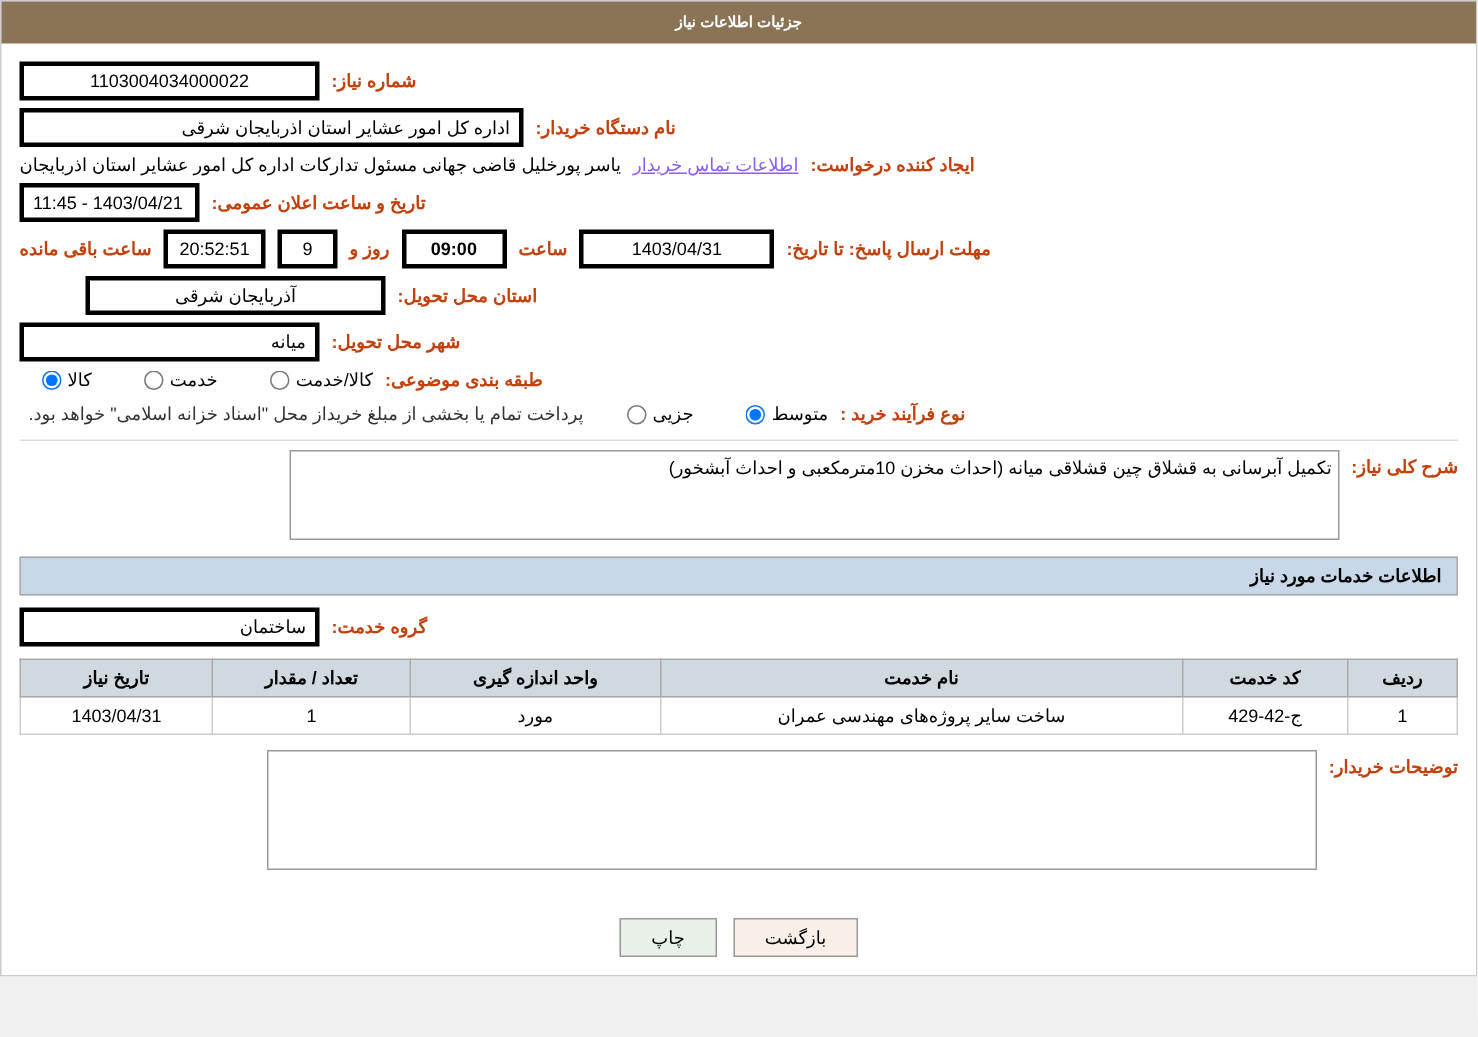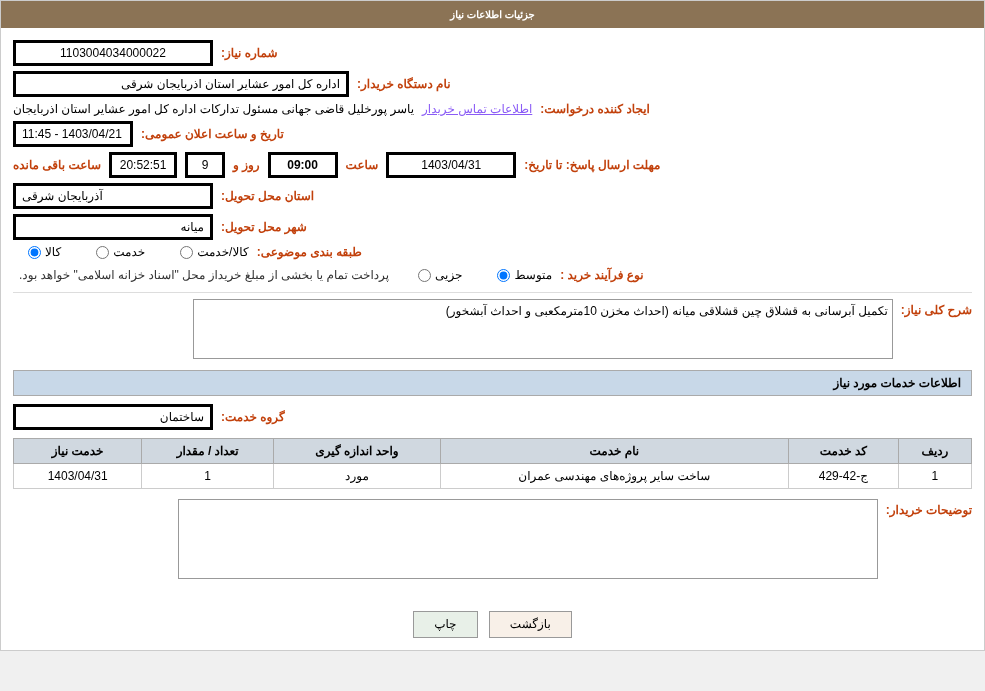--- a/index.html
+++ b/index.html
@@ -95,21 +95,21 @@
     }
     .footer-buttons {
       text-align: center;
       padding: 12px;
     }
     .btn {
       padding: 5px 20px;
       margin: 0 4px;
       border: 1px solid #999;
       cursor: pointer;
-      font-family: Liberation Serif, serif;
+      font-family: Liberation Sans, sans-serif;
       font-size: 12px;
     }
     .btn-print {
       background: #e8f0e8;
     }
     .btn-back {
       background: #f8f0e8;
     }
     .row-info {
       display: flex;
@@ -176,21 +176,21 @@
       <span class="inline-label">ساعت</span>
       <div class="input-box" style="width:70px;text-align:center;font-weight:bold;">09:00</div>
       <span class="inline-label">روز و</span>
       <div class="input-box" style="width:40px;text-align:center;">9</div>
       <div class="input-box" style="width:68px;text-align:center;">20:52:51</div>
       <span class="inline-label">ساعت باقی مانده</span>
     </div>
 
     <div class="row-info">
       <span class="inline-label">استان محل تحویل:</span>
-      <div class="input-box input-medium" style="text-align:left;">آذربایجان شرقی</div>
+      <div class="input-box input-medium" style="text-align:center;margin-left:44px;">آذربایجان شرقی</div>
     </div>
 
     <div class="row-info">
       <span class="inline-label">شهر محل تحویل:</span>
       <div class="input-box input-medium" style="text-align:right;padding-left:40px;">میانه</div>
     </div>
 
     <div class="row-info">
       <span class="inline-label">طبقه بندی موضوعی:</span>
       <div class="radio-group">
@@ -241,21 +241,21 @@
     </div>
 
     <table class="services-table">
       <thead>
         <tr>
           <th>ردیف</th>
           <th>کد خدمت</th>
           <th>نام خدمت</th>
           <th>واحد اندازه گیری</th>
           <th>تعداد / مقدار</th>
-          <th>خدمت نیاز</th>
+          <th>تاریخ نیاز</th>
         </tr>
       </thead>
       <tbody id="services-tbody">
       <tr>
             <td>1</td>
             <td>ج-42-429</td>
             <td>ساخت سایر پروژه‌های مهندسی عمران</td>
             <td>مورد</td>
             <td>1</td>
             <td>1403/04/31</td>

